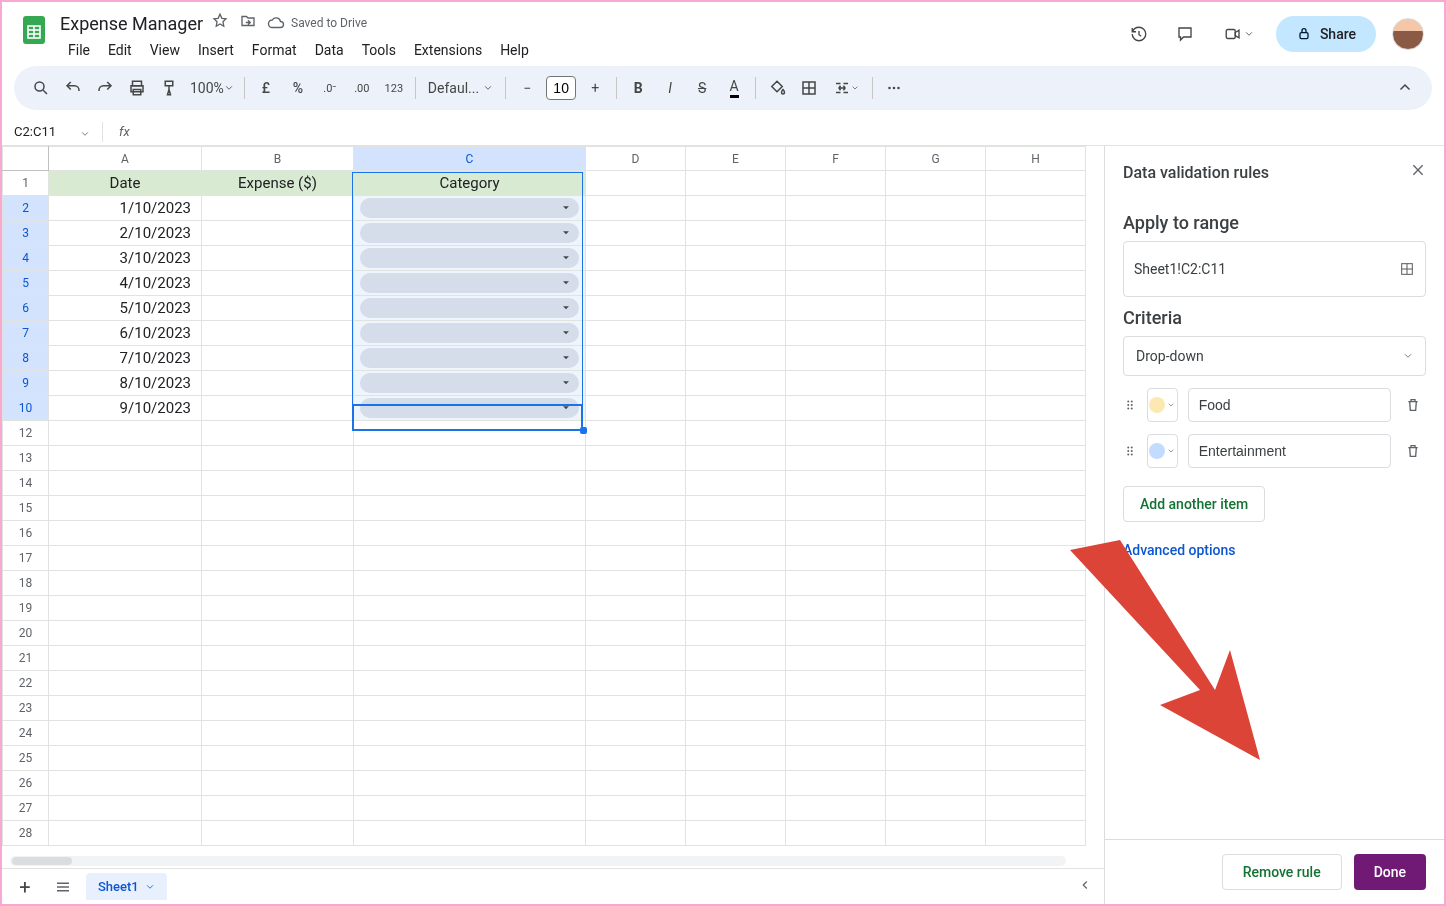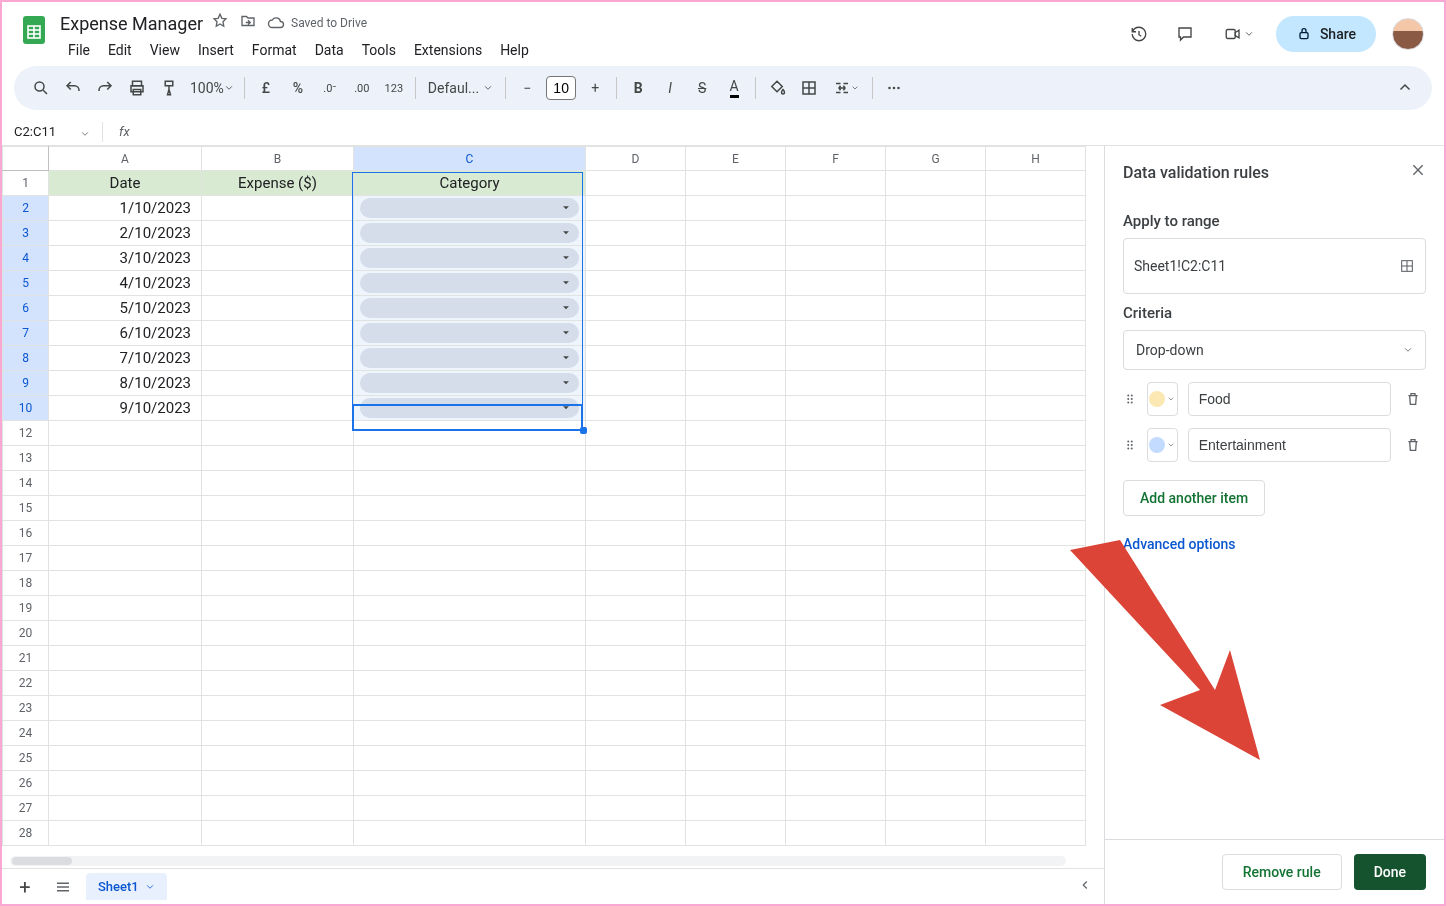--- a/index.html
+++ b/index.html
@@ -66,35 +66,35 @@
 .sheet-tabs { height: 36px; display: flex; align-items: center; border-top: 1px solid #e1e3e1; padding: 0 8px; gap: 8px; font-size: 13px; color: #5f6368; }
 .tab { display: flex; align-items: center; gap: 6px; padding: 6px 12px; border-radius: 4px 4px 0 0; }
 .tab.active { color: #0b57d0; background: #e8f0fe; font-weight:500; }
 .scroll-hint { height: 14px; padding: 0 8px; display:flex; align-items:center; }
 .hscroll { flex: 1; height: 10px; background: #f1f3f4; border-radius: 8px; position:relative; margin-right: 30px;}
 .hscroll::before{content:"";position:absolute;left:2px;top:1px;width:60px;height:8px;background:#dadce0;border-radius:6px;}
 
 
 .sb-header { display: flex; align-items: center; justify-content: space-between; padding: 16px 18px; font-size: 16px; font-weight: 500; color: #3c4043; }
 .sb-body { padding: 4px 18px; flex: 1; overflow: auto; }
-.sb-label { font-size: 15px; color: #3c4043; font-weight: 500; margin: 10px 0 8px; }
+.sb-label { font-size: 18px; color: #3c4043; font-weight: 500; margin: 10px 0 8px; }
 .range-input { border: 1px solid #dadce0; border-radius: 4px; height: 56px; display: flex; align-items: center; justify-content: space-between; padding: 0 10px; font-size: 14px; color: #3c4043; }
 .select { border: 1px solid #dadce0; border-radius: 4px; height: 40px; display: flex; align-items: center; justify-content: space-between; padding: 0 12px; font-size: 14px; color: #3c4043; cursor: pointer; }
 .opt-row { display: flex; align-items: center; gap: 10px; margin: 12px 0; }
 .grip { color: #5f6368; cursor: grab; display:flex; }
 .color-chip { width: 36px; height: 34px; border: 1px solid #dadce0; border-radius: 4px; display: flex; align-items: center; justify-content: center; gap: 2px; }
 .color-dot { width: 16px; height: 16px; border-radius: 50%; }
 .opt-input { flex: 1; border: 1px solid #dadce0; border-radius: 4px; height: 34px; padding: 0 10px; font-size: 14px; color: #3c4043; }
 .del-btn { width: 30px; height: 30px; display:flex; align-items:center; justify-content:center; color:#5f6368; cursor:pointer; }
 .add-btn { border: 1px solid #dadce0; border-radius: 4px; height: 36px; padding: 0 16px; display: inline-flex; align-items: center; font-size: 14px; font-weight: 500; color: #137333; cursor: pointer; margin-top:6px; }
 .adv-link { color: #0b57d0; font-size: 14px; font-weight: 500; margin: 20px 0; cursor: pointer; }
 .sb-footer { border-top: 1px solid #dadce0; padding: 14px 18px; display: flex; justify-content: flex-end; gap: 12px; }
 .btn { height: 36px; padding: 0 20px; border-radius: 4px; font-size: 14px; font-weight: 500; display:flex; align-items:center; cursor:pointer; }
 .btn-outline { border: 1px solid #dadce0; color: #137333; background:#fff; }
-.btn-fill { background: #14532d; color: #fff; }
+.btn-fill { background: #701a75; color: #fff; }
 .chev { margin-left: auto; padding: 4px; color:#5f6368; }
 
 
 .red-arrow { position: absolute; left: 1050px; top: 530px; pointer-events: none; }
 
 .icon16 { width:18px; height:18px; }
 </style>
 </head>
 <body>
 

